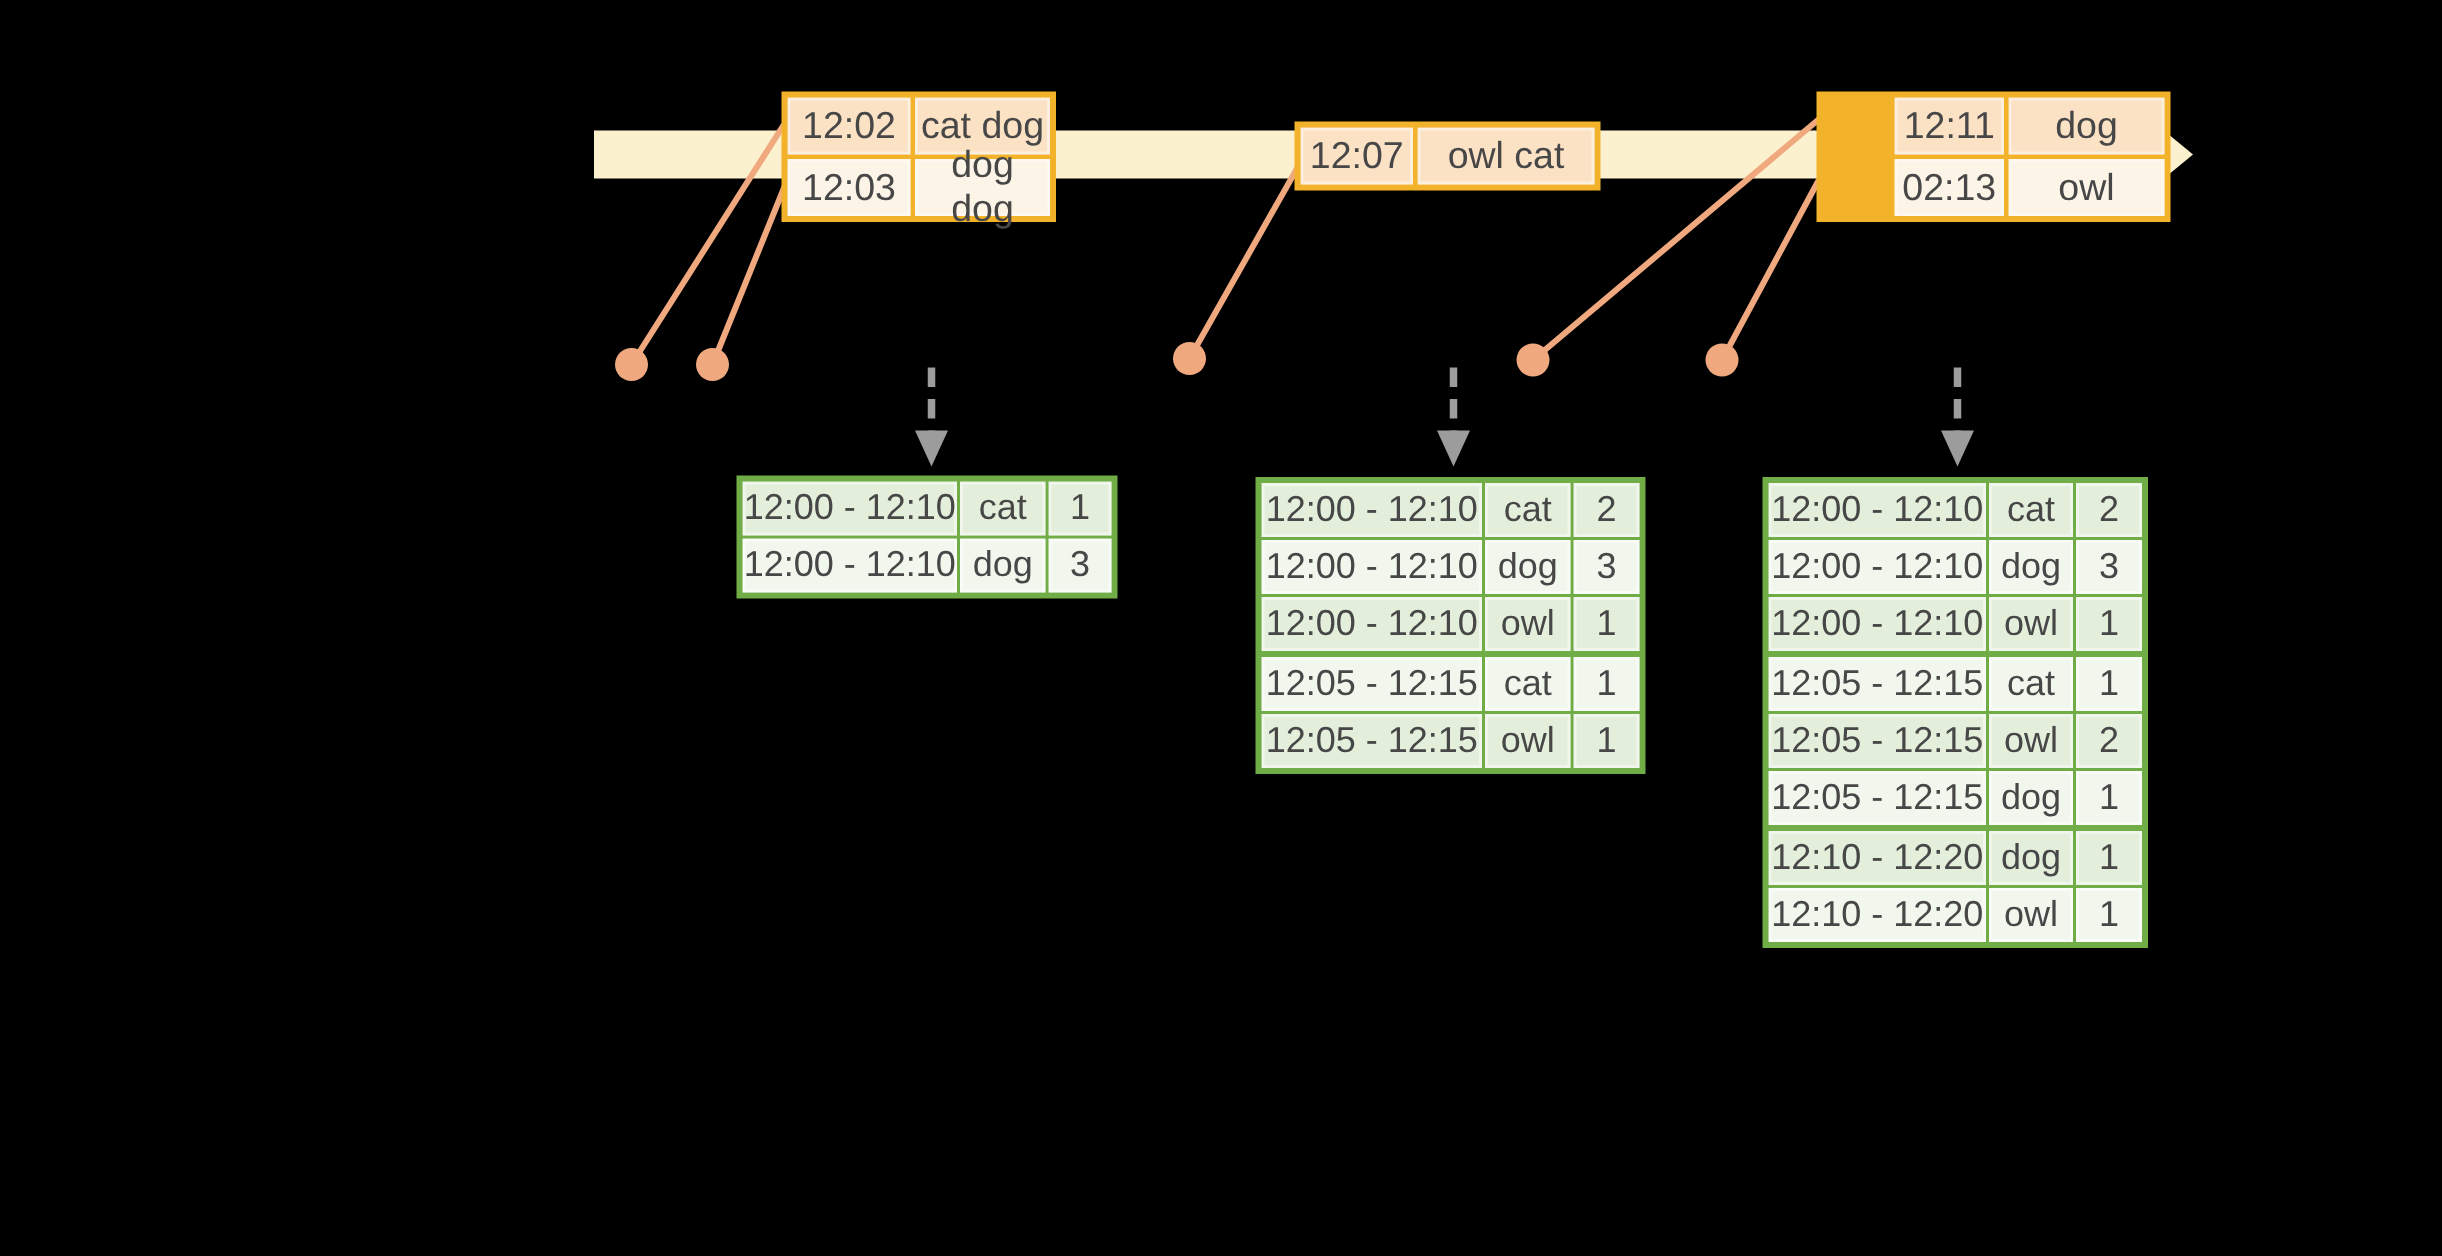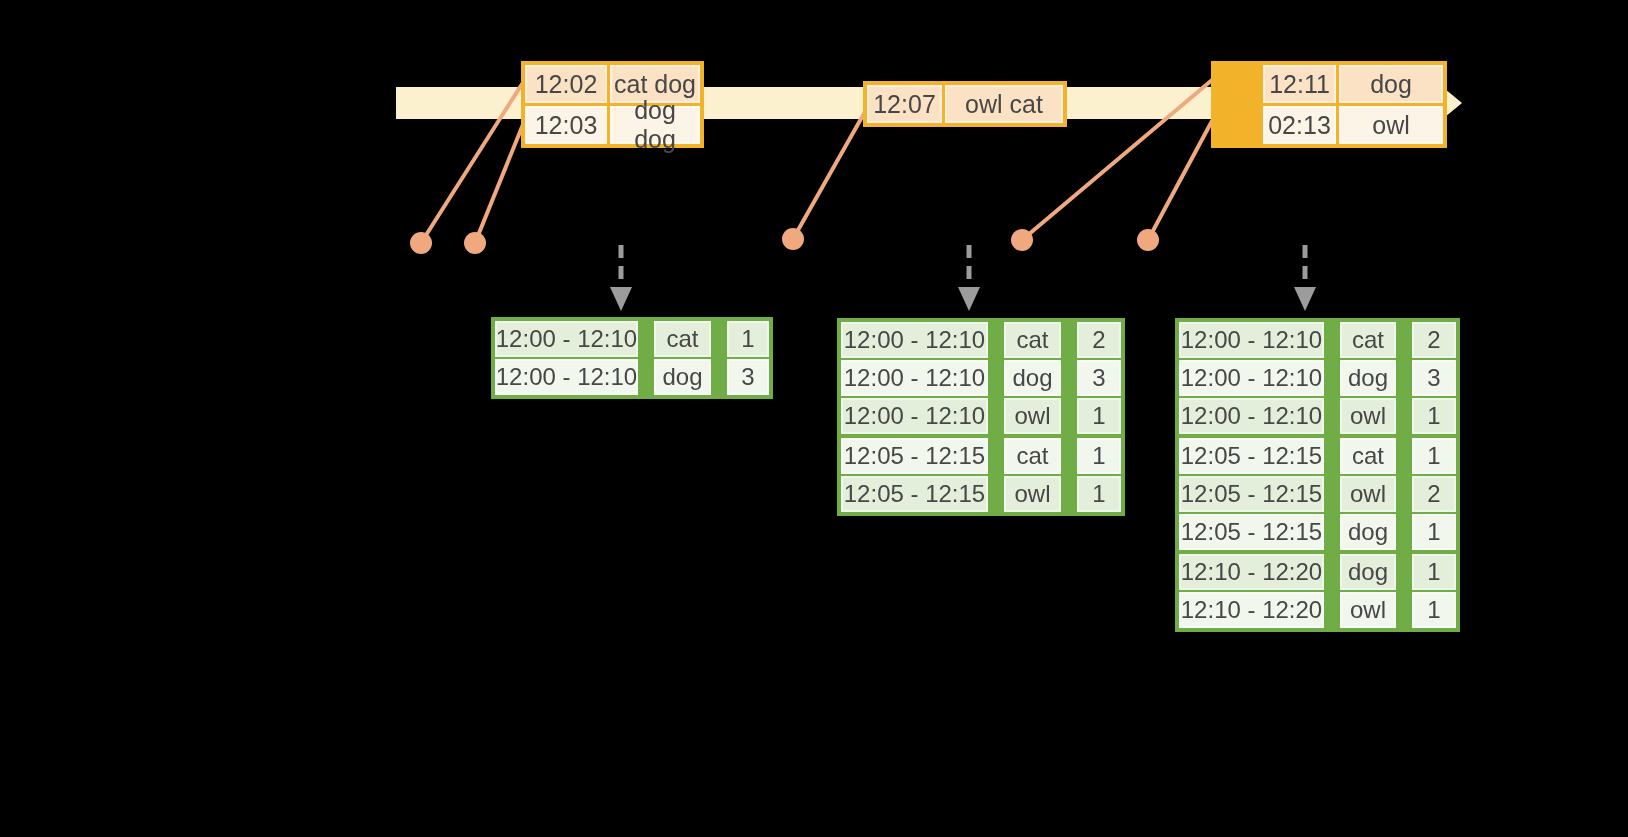--- a/index.html
+++ b/index.html
@@ -48,21 +48,21 @@
 
   
   .gtable {
     position: absolute;
     background: #70AD47;
     padding: 4px;
     display: flex;
     flex-direction: column;
     gap: 2px;
   }
-  .gtable .row { display: flex; gap: 16px; }
+  .gtable .row { display: flex; gap: 2px; }
   .gtable .cell { height: 36px; font-size: 24px; }
   .gtable .row.gsep { margin-top: 2px; }
   .fill-gd { background: #E4EFDB; }
   .fill-gl { background: #F2F7EE; }
   .g1 { left: 491px; top: 317px; }
   .g1 .win  { width: 143px; }
   .g1 .word { width: 57px; }
   .g1 .cnt  { width: 42px; }
   .g2 { left: 837px; top: 318px; }
   .g2 .win  { width: 147px; }

